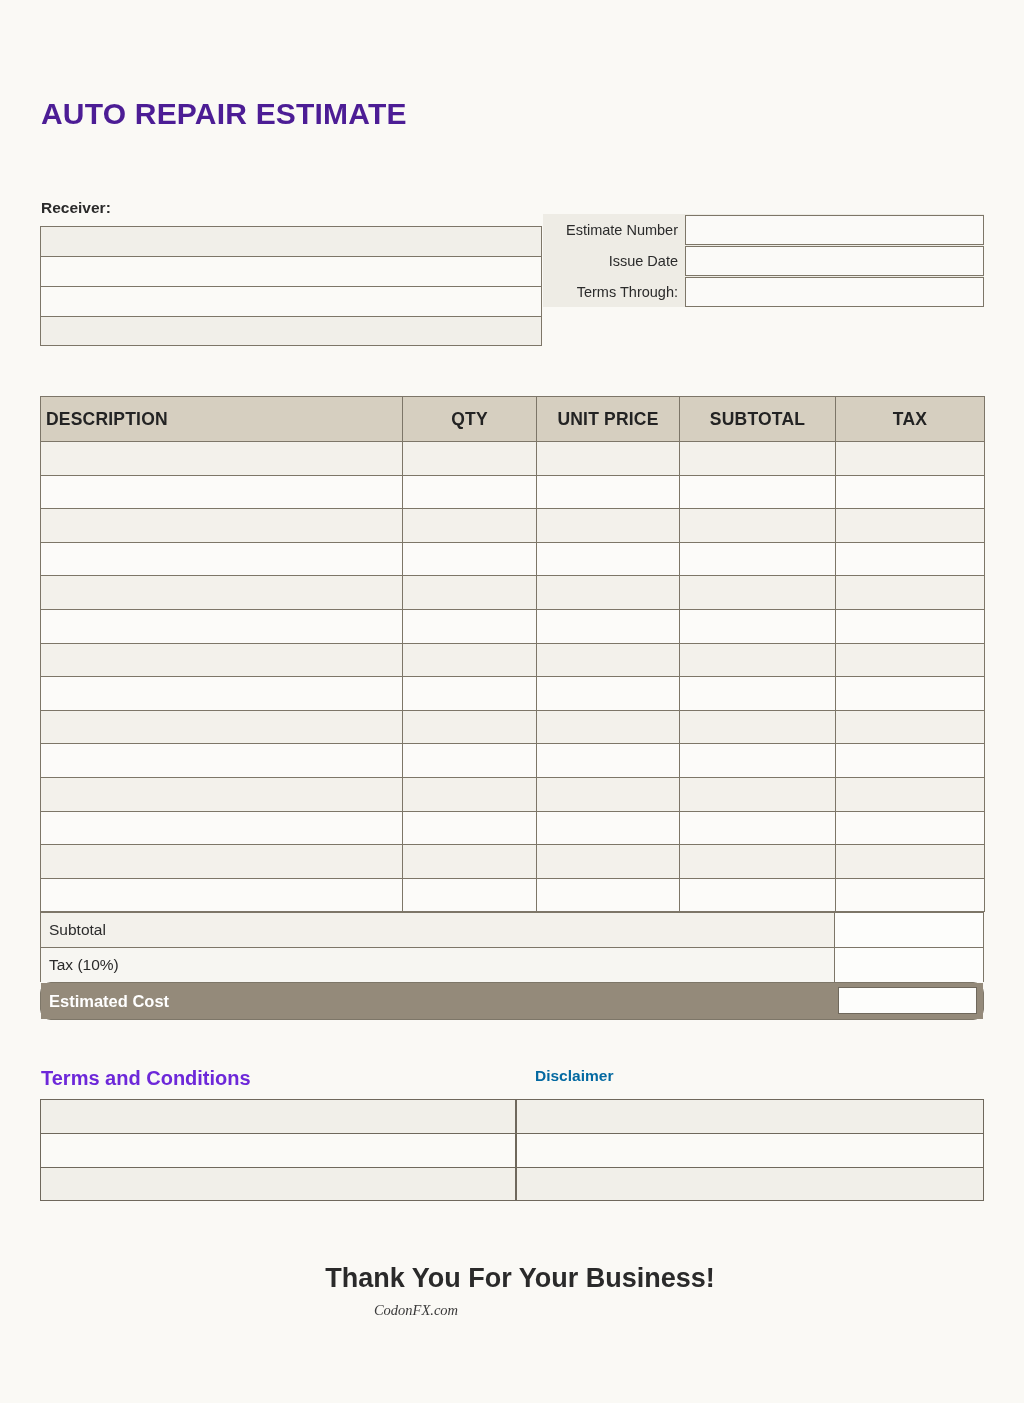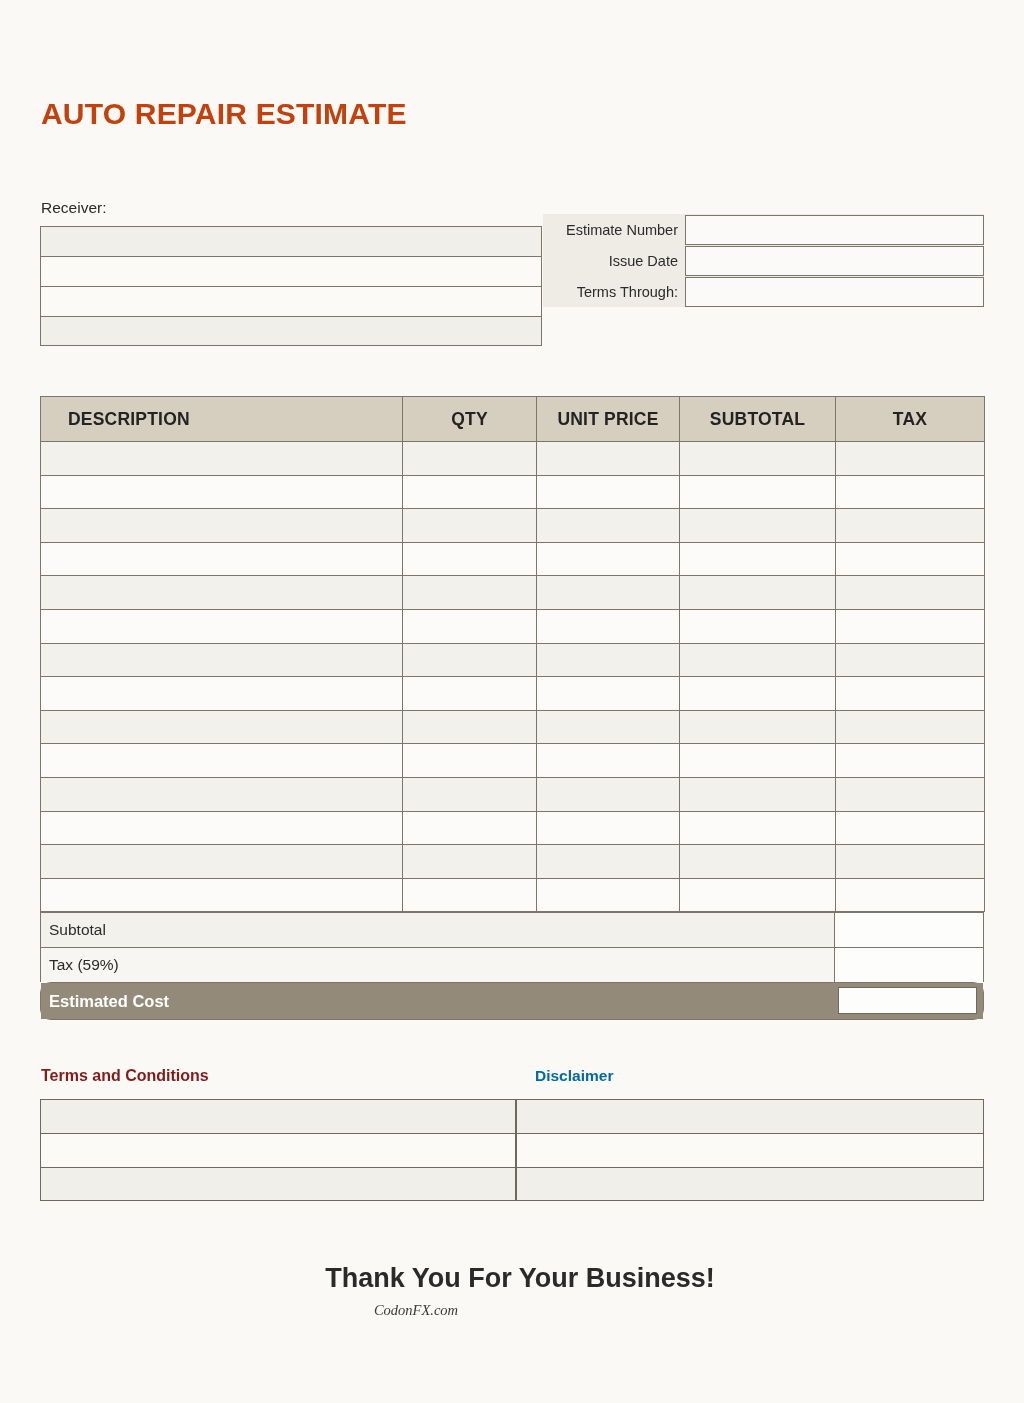--- a/index.html
+++ b/index.html
@@ -24,30 +24,30 @@
   }
 
   
   .doc-title {
     position: absolute;
     left: 41px;
     top: 97px;
     font-size: 30px;
     font-weight: bold;
     letter-spacing: 0.2px;
-    color: #c2410c;
+    color: #4c1d95;
   }
 
   
   .receiver-label {
     position: absolute;
     left: 41px;
     top: 199px;
     font-size: 15.5px;
-    font-weight: normal;
+    font-weight: bold;
     color: #2a2a2a;
   }
   .receiver-box {
     position: absolute;
     left: 40px;
     top: 226px;
     width: 502px;
   }
   .receiver-row {
     height: 30px;
@@ -108,21 +108,21 @@
     background: #d6cfc0;
     height: 45px;
     font-size: 17.5px;
     font-weight: bold;
     color: #232323;
     text-align: center;
     letter-spacing: 0.2px;
   }
   .items-table thead th.desc-head {
     text-align: left;
-    padding-left: 27px;
+    padding-left: 5px;
     margin-top: 28px;
   }
   .items-table tbody td {
     height: 33.6px;
     background: #fcfbf9;
   }
   .items-table tbody tr.tinted td {
     background: #f3f1eb;
   }
 
@@ -185,23 +185,23 @@
     background: #fdfdfb;
     border: 1px solid #6f685c;
     box-sizing: border-box;
   }
 
   
   .terms-label {
     position: absolute;
     left: 41px;
     top: 1067px;
-    font-size: 16px;
-    font-weight: bold;
-    color: #7f1d1d;
+    font-size: 20px;
+    font-weight: bold;
+    color: #6d28d9;
   }
   .disclaimer-label {
     position: absolute;
     left: 535px;
     top: 1067px;
     font-size: 15.5px;
     font-weight: bold;
     color: #0369a1;
   }
   .notes-box {
@@ -394,21 +394,21 @@
         </tr>
       </tbody>
   </table>
 
   <div class="totals">
     <div class="total-row">
       <div class="total-label">Subtotal</div>
       <div class="total-value"></div>
     </div>
     <div class="total-row alt">
-      <div class="total-label">Tax (59%)</div>
+      <div class="total-label">Tax (10%)</div>
       <div class="total-value"></div>
     </div>
     <div class="total-row grand">
       <div class="total-label">Estimated Cost</div>
       <div class="total-value">
         <div class="inner"></div>
       </div>
     </div>
   </div>
 

